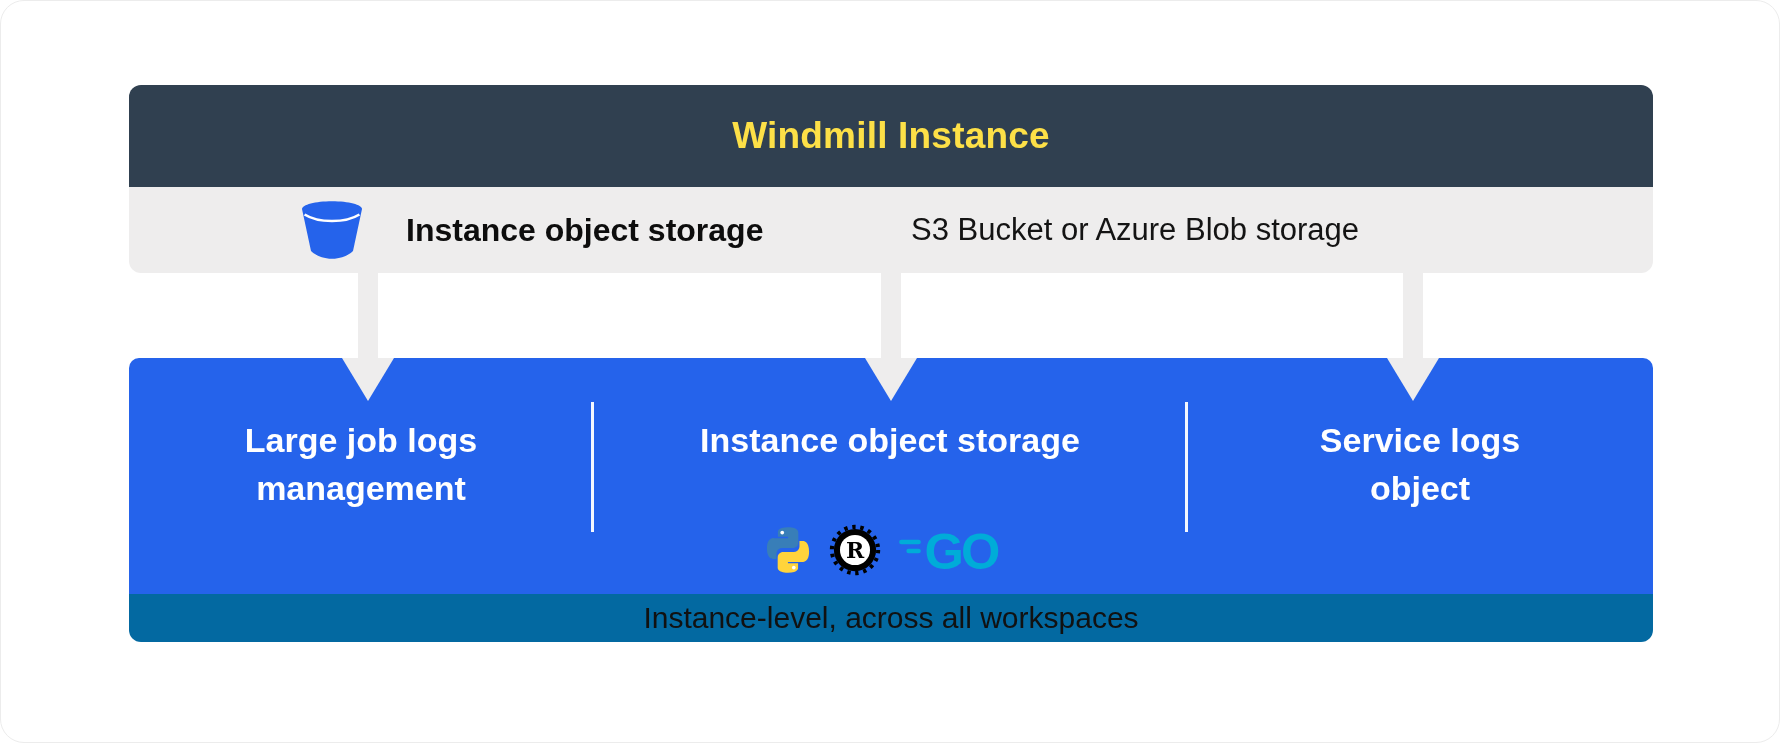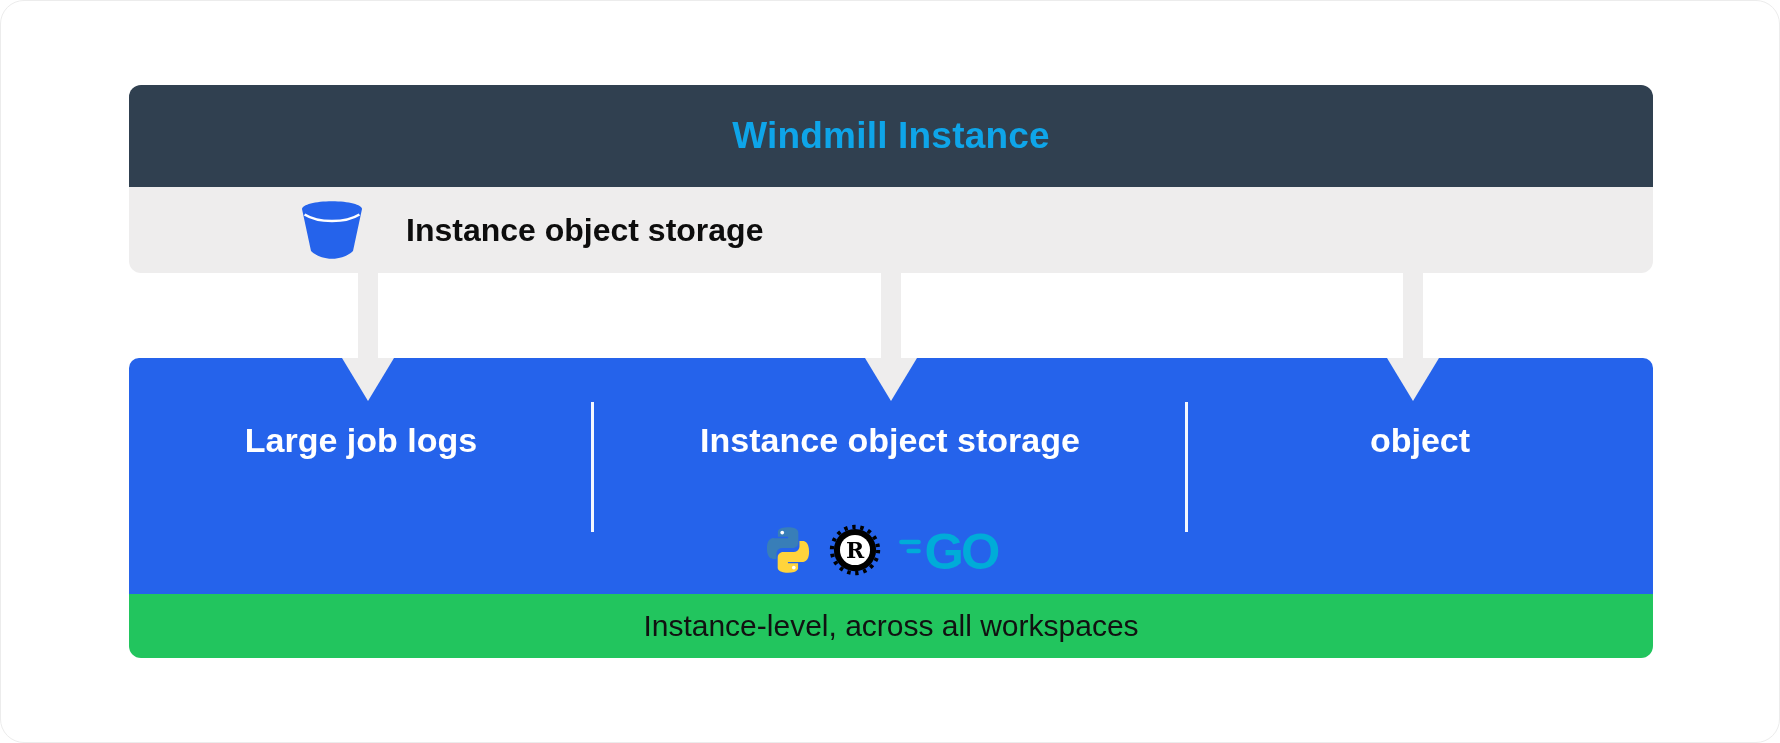--- a/index.html
+++ b/index.html
@@ -13,21 +13,21 @@
     border:1px solid #ececec;border-radius:24px;box-sizing:border-box;
   }
   .diagram{position:absolute;left:128px;top:84px;width:1524px;height:573px;}
 
   
   .hdr{
     position:absolute;left:0;top:0;width:100%;height:102px;
     background:#304050;border-radius:12px 12px 0 0;
     display:flex;align-items:center;justify-content:center;
   }
-  .hdr-title{color:#0ea5e9;font-size:37px;font-weight:700;letter-spacing:.2px;}
+  .hdr-title{color:#fde047;font-size:37px;font-weight:700;letter-spacing:.2px;}
 
   
   .srow{
     position:absolute;left:0;top:102px;width:100%;height:86px;
     background:#EEEDED;border-radius:0 0 12px 12px;
   }
   .srow .bucket{position:absolute;left:171px;top:13px;}
   .srow-label{
     position:absolute;left:277px;top:0;height:86px;display:flex;align-items:center;
     font-size:32px;font-weight:700;color:#0d0d0d;
@@ -64,48 +64,50 @@
   .sec-title span{display:block;}
   .divider{position:absolute;top:44px;width:3px;height:130px;background:rgba(255,255,255,.95);}
   .d1{left:462px;} .d2{left:1056px;}
   .lang-row{
     position:absolute;left:0;top:164px;width:100%;height:56px;
     display:flex;align-items:center;justify-content:center;gap:16px;
   }
 
   
   .fbar{
-    position:absolute;left:0;top:509px;width:100%;height:64px;
-    background:#22c55e;border-radius:0 0 12px 12px;
+    position:absolute;left:0;top:509px;width:100%;height:48px;
+    background:#0369a1;border-radius:0 0 12px 12px;
     display:flex;align-items:center;justify-content:center;
   }
   .fbar-label{font-size:30px;font-weight:400;color:#111111;}
 </style>
 </head>
 <body>
 
 <div class="canvas">
   <div class="diagram">
 
     <div class="hdr">
       <div class="hdr-title">Windmill Instance</div>
     </div>
 
     <div class="srow">
       <svg class="bucket" viewBox="0 0 64 60" width="64" height="60" aria-hidden="true">
         <path fill="#2563EB" d="M2 9 C2 4.6 15.4 1.2 32 1.2 C48.6 1.2 62 4.6 62 9 L53 51 C53 51 45.5 58.8 32 58.8 C18.5 58.8 11 51 11 51 Z"></path>
         <path d="M4.6 14.5 C11 18.6 21 21 32 21 C43 21 53 18.6 59.4 14.5" fill="none" stroke="#ffffff" stroke-width="2.6"></path>
       </svg>
       <div class="srow-label">Instance object storage</div>
+      <div class="srow-desc">S3 Bucket or Azure Blob storage</div>
     </div>
 
     <div class="panel">
       <div class="section sec1">
         <div class="sec-title">
           <span>Large job logs</span>
+          <span>management</span>
         </div>
       </div>
 
       <div class="divider d1"></div>
 
       <div class="section sec2">
         <div class="sec-title">
           <span>Instance object storage</span>
         </div>
         <div class="lang-row">
@@ -126,20 +128,21 @@
             <rect x="10" y="24" width="16" height="5" rx="2.5" fill="#00ACD8"></rect>
             <text x="30" y="47" font-size="56" font-weight="bold" font-family="'Liberation Sans',sans-serif" fill="#00ACD8" letter-spacing="-3">GO</text>
           </svg>
         </div>
       </div>
 
       <div class="divider d2"></div>
 
       <div class="section sec3">
         <div class="sec-title">
+          <span>Service logs</span>
           <span>object</span>
         </div>
       </div>
 
     </div>
 
     <div class="arrow a1">
         <div class="shaft"></div>
         <div class="head"></div>
       </div>

